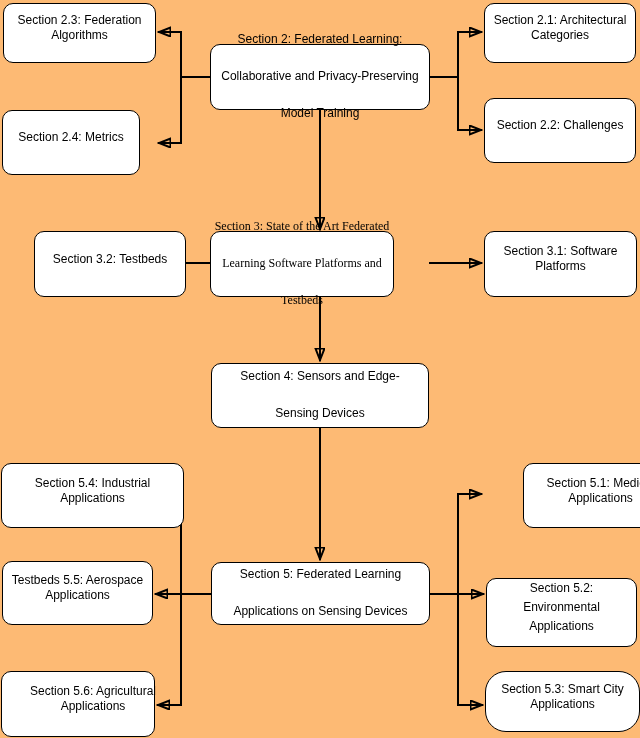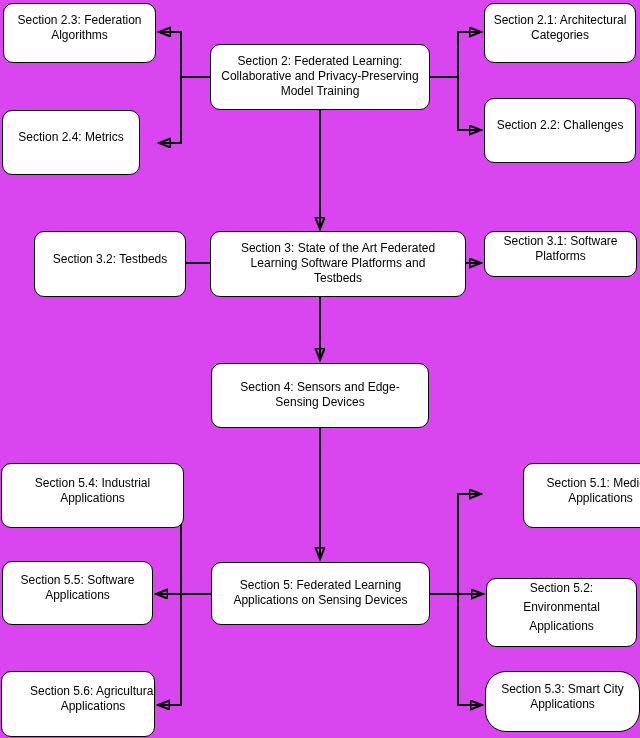--- a/index.html
+++ b/index.html
@@ -4,21 +4,21 @@
 <style>
   html, body {
     margin: 0;
     padding: 0;
     background: #ffffff;
   }
   #canvas {
     position: relative;
     width: 640px;
     height: 738px;
-    background: #d946ef;
+    background: #fdba74;
     font-family: "Liberation Sans", sans-serif;
     overflow: hidden;
   }
   #connectors {
     position: absolute;
     left: 0;
     top: 0;
     width: 640px;
     height: 738px;
   }
@@ -39,20 +39,21 @@
     align-items: center;
     justify-content: center;
     text-align: center;
     color: #000000;
     font-size: 12px;
     line-height: 1.25;
     padding: 2px 2px 12px 2px;
   }
   .node.main {
     padding-bottom: 4px;
+    gap: 22px;
   }
   .node .line {
     display: block;
     white-space: nowrap;
   }
 </style>
 </head>
 <body>
 
 <div id="canvas">
@@ -122,36 +123,36 @@
   <div class="node" style="left:3px; top:231px; width:152px; height:66px;margin-left:31px;">
     <span class="line">Section 3.2: Testbeds</span>
   </div>
 
   <div class="node" style="left:1px; top:463px; width:183px; height:65px;">
     <span class="line">Section 5.4: Industrial</span>
     <span class="line">Applications</span>
   </div>
 
   <div class="node" style="left:2px; top:561px; width:151px; height:64px;">
-    <span class="line">Section 5.5: Software</span>
+    <span class="line">Testbeds 5.5: Aerospace</span>
     <span class="line">Applications</span>
   </div>
 
   <div class="node" style="left:1px; top:671px; width:154px; height:66px;padding-left:32px;">
     <span class="line">Section 5.6: Agricultural</span>
     <span class="line">Applications</span>
   </div>
 
   <div class="node main" style="left:210px; top:44px; width:220px; height:66px;">
     <span class="line">Section 2: Federated Learning:</span>
     <span class="line">Collaborative and Privacy-Preserving</span>
     <span class="line">Model Training</span>
   </div>
 
-  <div class="node main" style="left:210px; top:231px; width:256px; height:66px;">
+  <div class="node main" style="left:210px; top:231px; width:184px; height:66px;font-family:Liberation Serif, serif;">
     <span class="line">Section 3: State of the Art Federated</span>
     <span class="line">Learning Software Platforms and</span>
     <span class="line">Testbeds</span>
   </div>
 
   <div class="node main" style="left:211px; top:363px; width:218px; height:65px;">
     <span class="line">Section 4: Sensors and Edge-</span>
     <span class="line">Sensing Devices</span>
   </div>
 
@@ -162,21 +163,21 @@
 
   <div class="node" style="left:484px; top:3px; width:152px; height:60px;">
     <span class="line">Section 2.1: Architectural</span>
     <span class="line">Categories</span>
   </div>
 
   <div class="node" style="left:484px; top:98px; width:152px; height:65px;">
     <span class="line">Section 2.2: Challenges</span>
   </div>
 
-  <div class="node" style="left:484px; top:231px; width:153px; height:46px;">
+  <div class="node" style="left:484px; top:231px; width:153px; height:66px;">
     <span class="line">Section 3.1: Software</span>
     <span class="line">Platforms</span>
   </div>
 
   <div class="node" style="left:484px; top:463px; width:155px; height:65px;margin-left:39px;">
     <span class="line">Section 5.1: Medical</span>
     <span class="line">Applications</span>
   </div>
 
   <div class="node" style="left:486px; top:578px; width:151px; height:69px;justify-content:space-between;">

